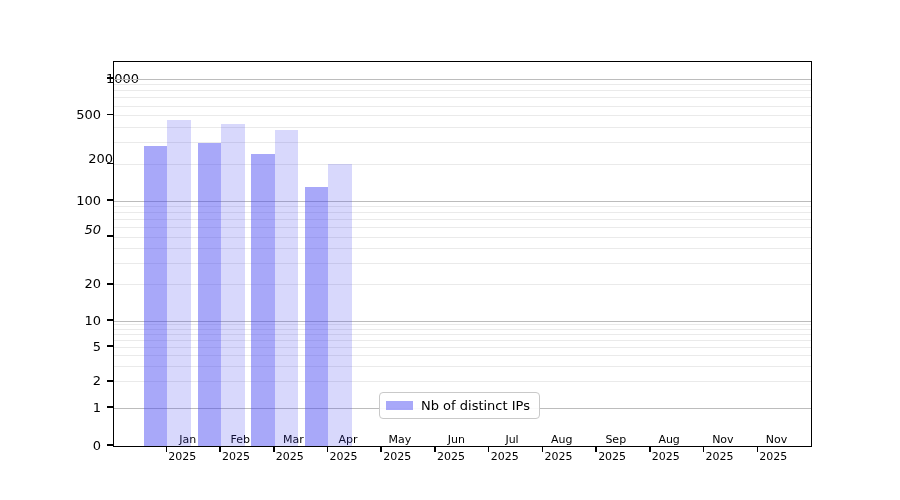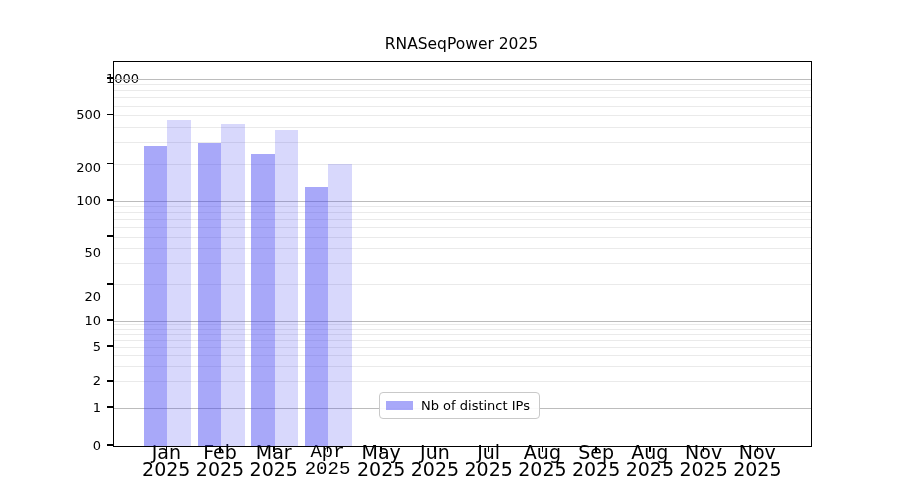--- a/index.html
+++ b/index.html
@@ -20,37 +20,36 @@
   .gridline.major { background:#bcbcbc; z-index:1; }
   .gridline.minor { background:#eaeaea; z-index:1; }
   .bar { position:absolute; bottom:0; width:23.5px; z-index:2; }
   .ytick-mark { position:absolute; width:6px; height:1.5px; background:#000; }
   .ytick-label {
     position:absolute; left:0; width:101px; text-align:right;
     font-size:13px; line-height:13px; color:#000;
   }
   .xtick-mark { position:absolute; width:1.5px; height:6px; background:#000; top:446px; }
   .xtick-label {
-    position:absolute; top:444px; width:60px; text-align:center;
-    font-size:19px; line-height:16.5px; color:#000;
+    position:absolute; top:432px; width:60px; text-align:right;
+    font-size:11px; line-height:16.5px; color:#000;
   }
   #legend {
     position:absolute; left:379px; top:392px; z-index:3;
     background:rgba(255,255,255,0.9); border:1px solid #c9c9c9; border-radius:4px;
     padding:5px 9px 5px 6px; display:flex; flex-direction:row; gap:3px;
   }
   .legend-row { display:flex; align-items:center; }
   .legend-swatch { width:27px; height:9px; margin-right:8px; flex:0 0 auto; }
   .legend-label { font-size:13px; line-height:15px; white-space:nowrap; color:#000; }
 </style>
 </head>
 <body>
 
 <div id="figure">
-  <div id="chart-title">RNASeqPower 2025</div>
   <div id="plot-area">
       <div class="gridline minor" style="bottom: 63.6896px;"></div>
       <div class="gridline minor" style="bottom: 79.0095px;"></div>
       <div class="gridline minor" style="bottom: 89.8792px;"></div>
       <div class="gridline minor" style="bottom: 98.3104px;"></div>
       <div class="gridline minor" style="bottom: 105.199px;"></div>
       <div class="gridline minor" style="bottom: 111.024px;"></div>
       <div class="gridline minor" style="bottom: 116.069px;"></div>
       <div class="gridline minor" style="bottom: 120.519px;"></div>
       <div class="gridline minor" style="bottom: 160.624px;"></div>
@@ -81,48 +80,48 @@
       <div class="bar" style="left: 107.03px; width: 23.5px; height: 322.3px; background: rgba(70, 70, 242, 0.21);"></div>
       <div class="bar" style="left: 160.76px; width: 23.5px; height: 315.7px; background: rgba(70, 70, 242, 0.21);"></div>
       <div class="bar" style="left: 214.49px; width: 23.5px; height: 281.7px; background: rgba(70, 70, 242, 0.21);"></div>
     </div>
   <div id="axes-layer">
       <div class="ytick-mark" style="left: 107px; top: 77.25px;"></div>
       <div class="ytick-label" style="top: 71.5px; padding-left: 38px;">1000</div>
       <div class="ytick-mark" style="left: 107px; top: 113.976px;"></div>
       <div class="ytick-label" style="top: 108.226px;">500</div>
       <div class="ytick-mark" style="left: 107px; top: 162.524px;"></div>
-      <div class="ytick-label" style="top: 161px;">200</div>
+      <div class="ytick-label" style="top: 152px; margin-left: 12px;">200</div>
       <div class="ytick-mark" style="left: 107px; top: 199.25px;"></div>
       <div class="ytick-label" style="top: 193.5px;">100</div>
       <div class="ytick-mark" style="left: 107px; top: 235.374px;"></div>
-      <div class="ytick-label" style="top: 246px;">50</div>
+      <div class="ytick-label" style="top: 223px; font-style: italic;">50</div>
       <div class="ytick-mark" style="left: 107px; top: 283.126px;"></div>
-      <div class="ytick-label" style="top: 277.376px; margin-top: 13px;">20</div>
+      <div class="ytick-label" style="top: 277.376px;">20</div>
       <div class="ytick-mark" style="left: 107px; top: 319.25px;"></div>
       <div class="ytick-label" style="top: 313.5px;">10</div>
       <div class="ytick-mark" style="left: 107px; top: 345.44px;"></div>
       <div class="ytick-label" style="top: 339.69px;">5</div>
       <div class="ytick-mark" style="left: 107px; top: 380.06px;"></div>
       <div class="ytick-label" style="top: 374.31px;">2</div>
       <div class="ytick-mark" style="left: 107px; top: 406.25px;"></div>
       <div class="ytick-label" style="top: 400.5px;">1</div>
       <div class="ytick-mark" style="left: 107px; top: 444.25px;"></div>
       <div class="ytick-label" style="top: 438.5px;">0</div>
       <div class="xtick-mark" style="left: 165.55px;"></div>
       <div class="xtick-label" style="left: 136.3px; white-space: pre-line;">Jan
 2025</div>
       <div class="xtick-mark" style="left: 219.28px;"></div>
       <div class="xtick-label" style="left: 190.03px; white-space: pre-line;">Feb
 2025</div>
       <div class="xtick-mark" style="left: 273.01px;"></div>
       <div class="xtick-label" style="left: 243.76px; white-space: pre-line;">Mar
 2025</div>
       <div class="xtick-mark" style="left: 326.74px;"></div>
-      <div class="xtick-label" style="left: 297.49px; white-space: pre-line; font-family: Liberation Mono, monospace;">Apr
+      <div class="xtick-label" style="left: 297.49px; white-space: pre-line;">Apr
 2025</div>
       <div class="xtick-mark" style="left: 380.47px;"></div>
       <div class="xtick-label" style="left: 351.22px; white-space: pre-line;">May
 2025</div>
       <div class="xtick-mark" style="left: 434.2px;"></div>
       <div class="xtick-label" style="left: 404.95px; white-space: pre-line;">Jun
 2025</div>
       <div class="xtick-mark" style="left: 487.93px;"></div>
       <div class="xtick-label" style="left: 458.68px; white-space: pre-line;">Jul
 2025</div>

